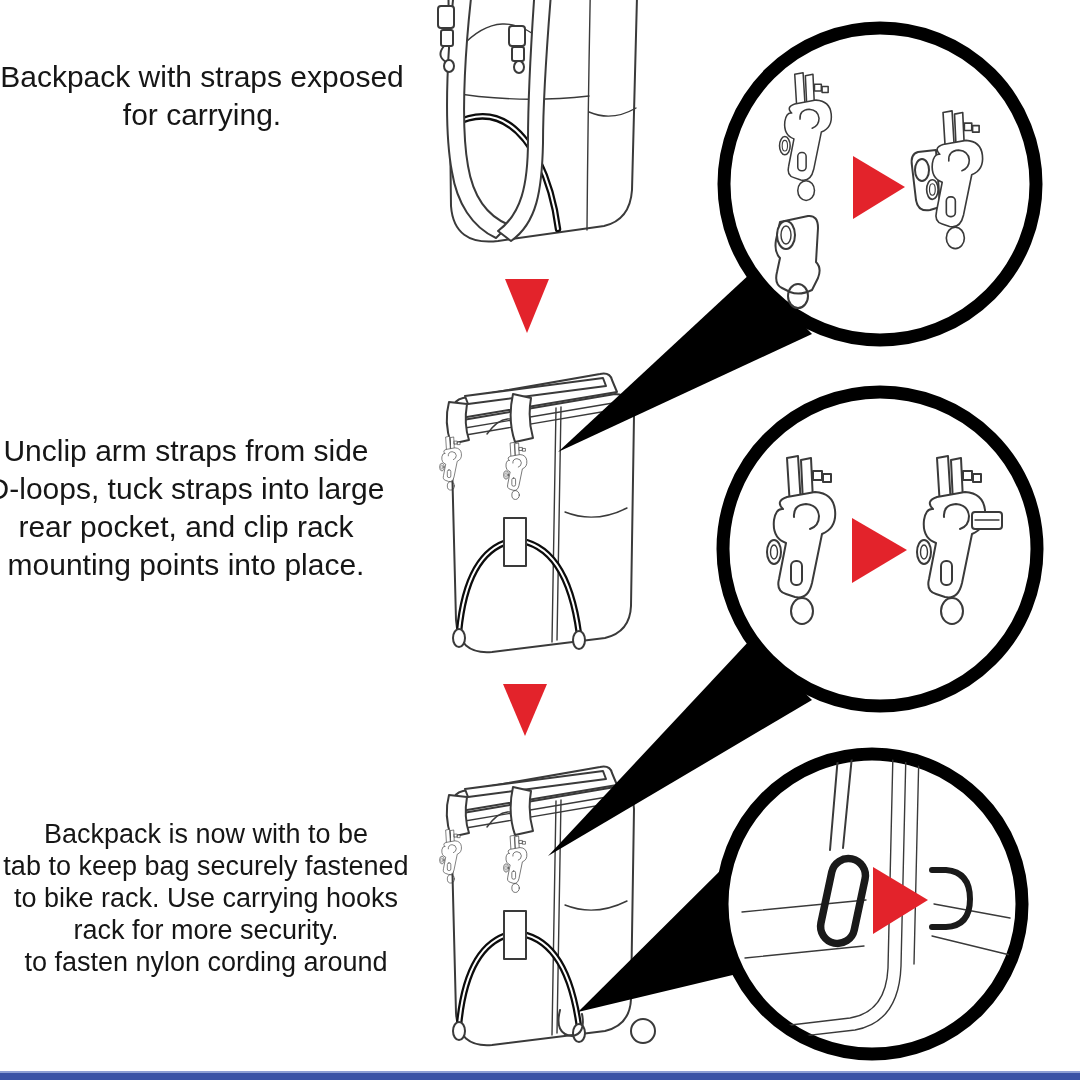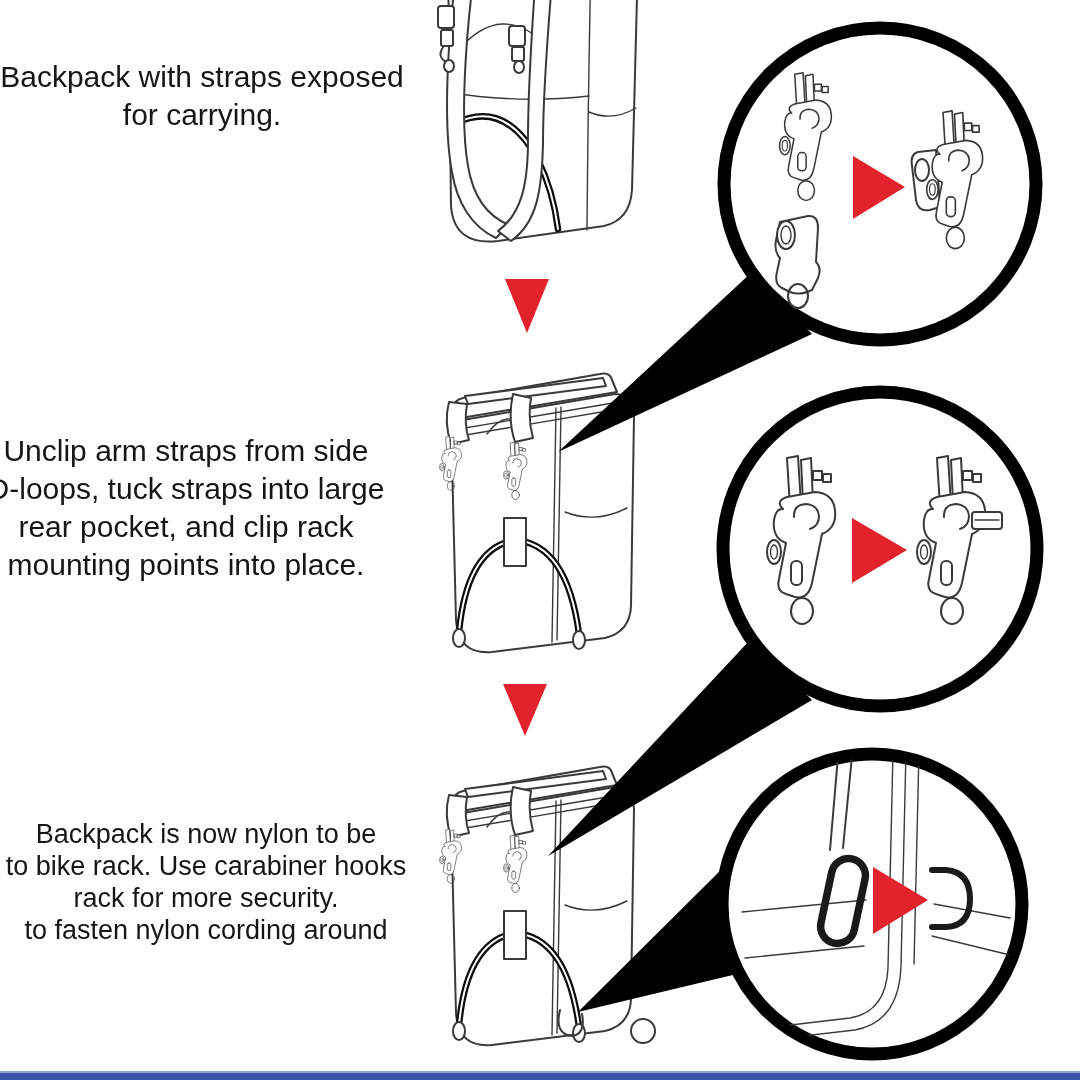--- a/index.html
+++ b/index.html
@@ -35,22 +35,23 @@
   </div>
 
   <div class="caption" id="cap2">
     <div>Unclip arm straps from side</div>
     <div>D-loops, tuck straps into large</div>
     <div>rear pocket, and clip rack</div>
     <div>mounting points into place.</div>
   </div>
 
   <div class="caption" id="cap3">
-    <div>Backpack is now nylon to be</div>
-    <div>to bike rack. Use carabiner hooks</div>
+    <div>Backpack is now with to be</div>
+    <div>tab to keep bag securely fastened</div>
+    <div>to bike rack. Use carrying hooks</div>
     <div>rack for more security.</div>
     <div>to fasten nylon cording around</div>
   </div>
 
   <svg class="overlay" viewBox="0 0 1080 1080">
     <defs>
 
       <g id="hookclip">
         <path class="fw" d="M22,3 L33,1 L36,50 L25,52 Z"></path>
         <path class="fw" d="M36,5 L46,3 L48,46 L38,48 Z"></path>

